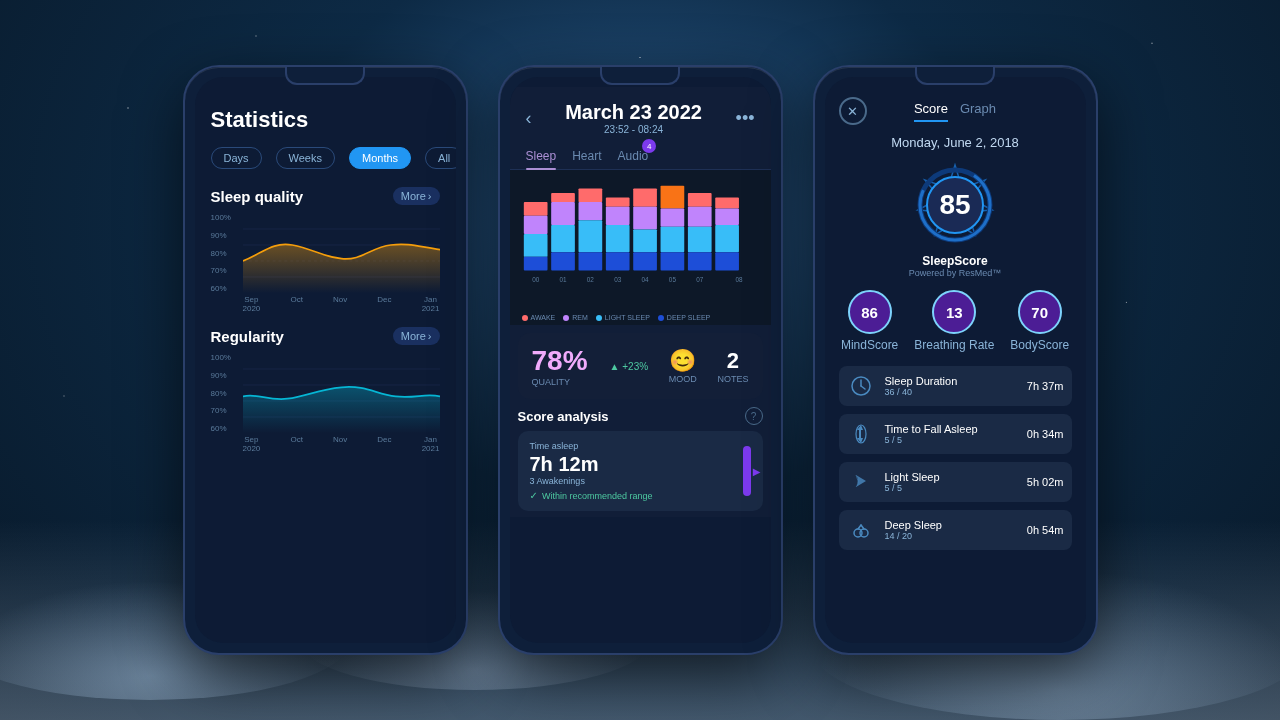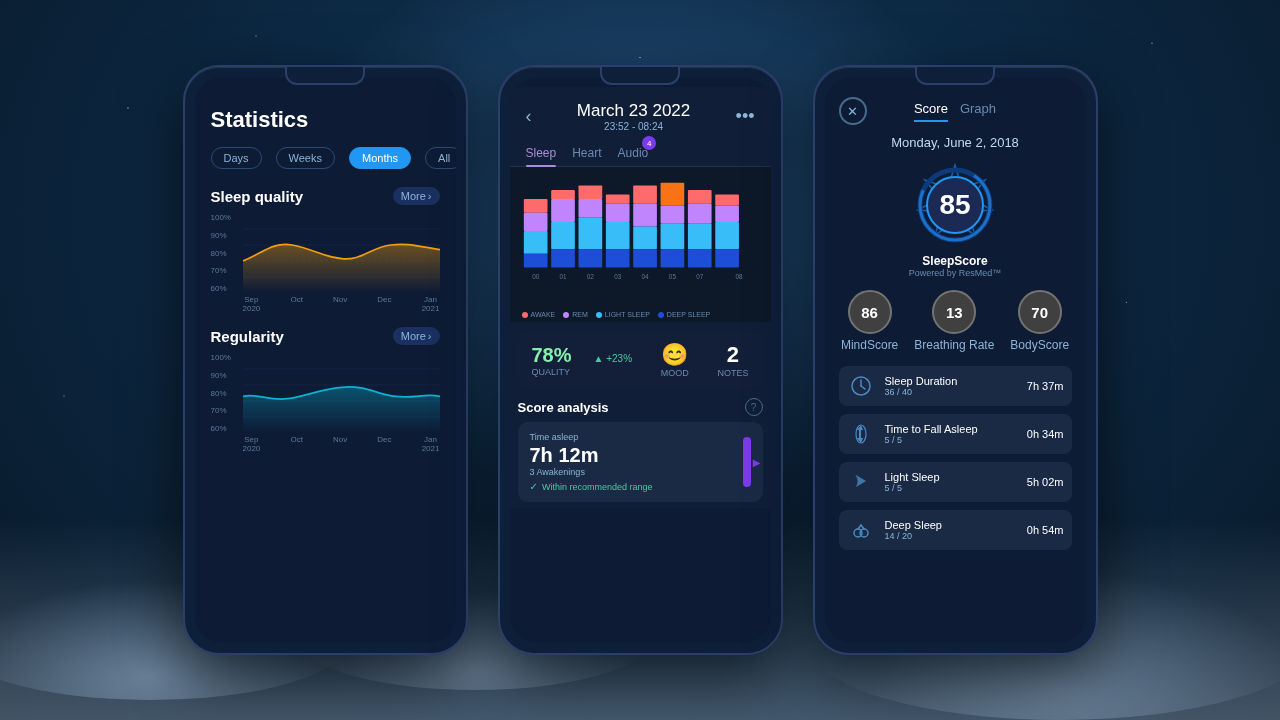--- a/index.html
+++ b/index.html
@@ -243,22 +243,22 @@
     }
     .back-btn {
       color: #8ab4d8;
       font-size: 18px;
       cursor: pointer;
     }
     .date-info {
       text-align: center;
     }
     .date-text {
-      font-size: 17px;
-      font-weight: 400;
+      font-size: 20px;
+      font-weight: 700;
       color: white;
     }
     .time-range {
       font-size: 10px;
       color: #8ab4d8;
     }
     .menu-btn {
       color: #8ab4d8;
       font-size: 18px;
       cursor: pointer;
@@ -342,23 +342,23 @@
       margin: 8px;
       border-radius: 12px;
       padding: 12px 14px;
     }
     .quality-row {
       display: flex;
       align-items: center;
       justify-content: space-between;
     }
     .quality-percent {
-      font-size: 20px;
+      font-size: 28px;
       font-weight: 700;
-      color: #86efac;
+      color: #f0abfc;
     }
     .quality-change {
       font-size: 10px;
       color: #4dc8a0;
       margin-left: 20px;
     }
     .quality-label {
       font-size: 9px;
       color: #6a8ab0;
     }
@@ -546,22 +546,22 @@
     .metric-circle-item {
       display: flex;
       flex-direction: column;
       align-items: center;
       gap: 4px;
     }
     .metric-circle {
       width: 44px;
       height: 44px;
       border-radius: 50%;
-      background: #404040;
-      border: 2px solid #737373;
+      background: #4c1d95;
+      border: 2px solid #7dd3fc;
       display: flex;
       align-items: center;
       justify-content: center;
       font-size: 15px;
       font-weight: 700;
       color: white;
     }
     .metric-label {
       font-size: 12px;
       color: #8ab4d8;

